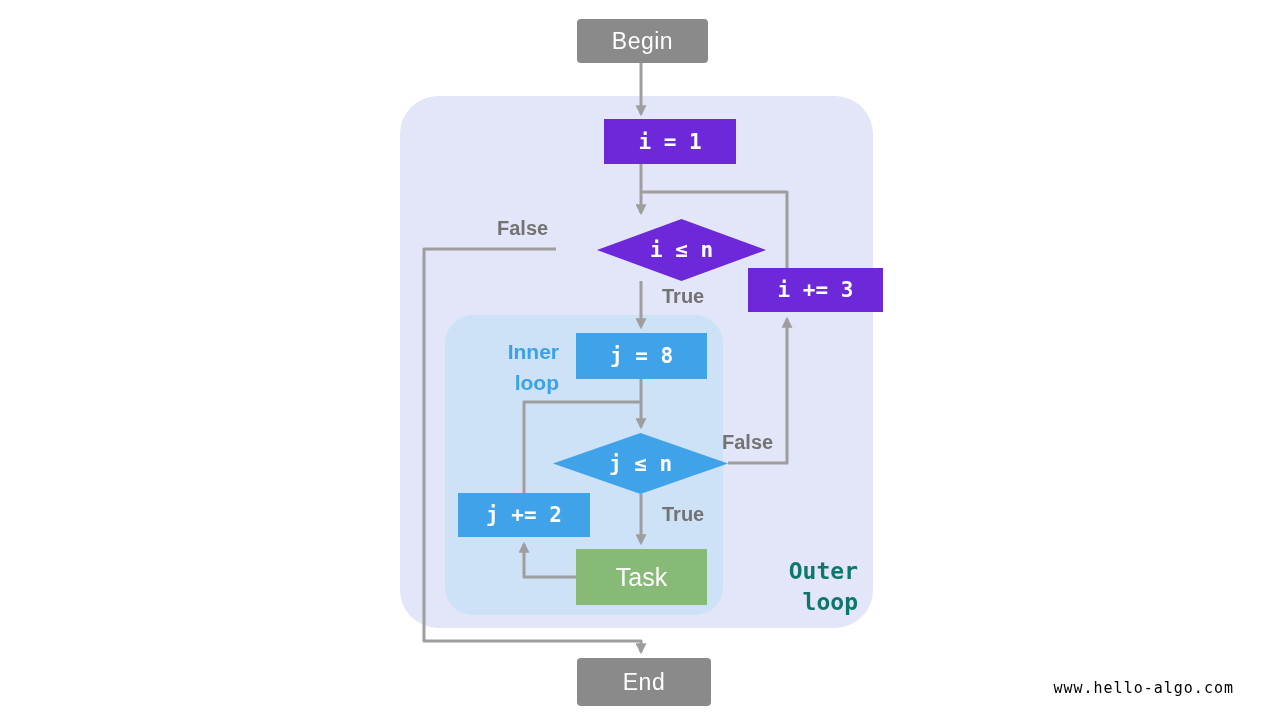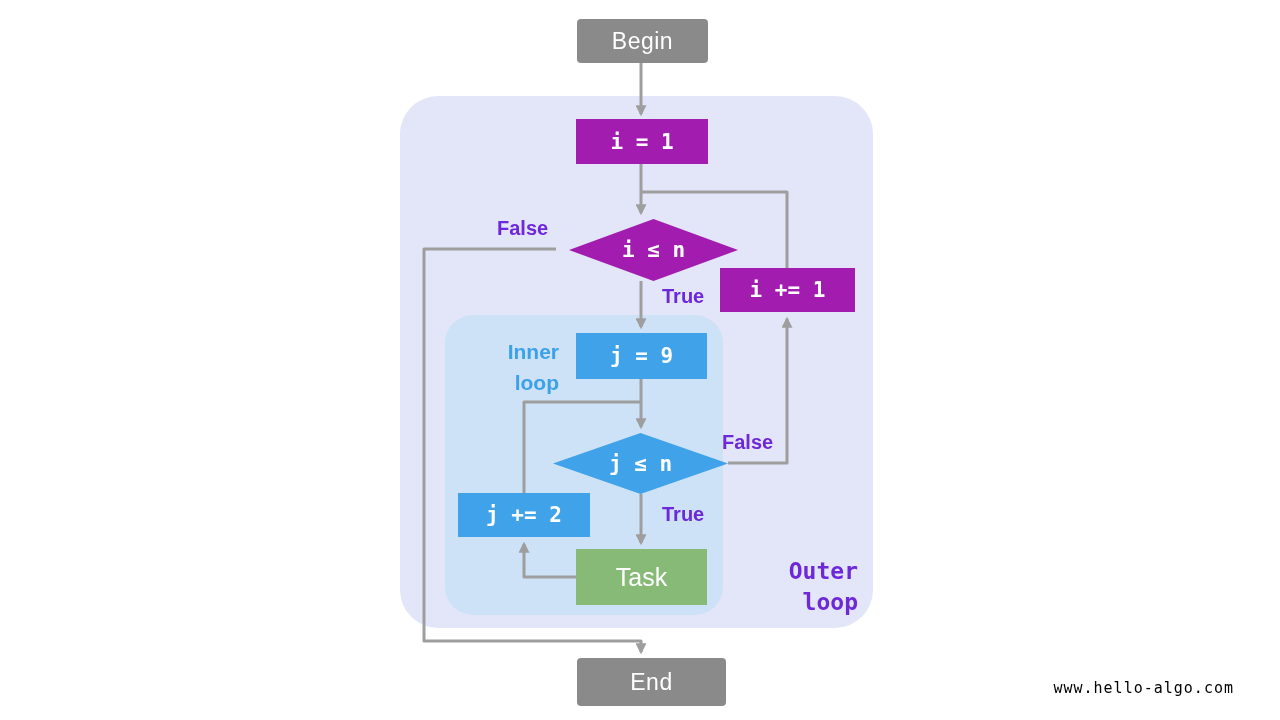--- a/index.html
+++ b/index.html
@@ -25,54 +25,54 @@
     color:#ffffff;box-sizing:border-box;
   }
   .terminal{
     background:#8a8a8a;border-radius:4px;
     font-size:23px;letter-spacing:0.5px;
   }
   .code{
     font-family:"DejaVu Sans Mono","Liberation Mono",monospace;
     font-weight:600;font-size:21px;
   }
-  .purple{background:#a21caf;}
+  .purple{background:#6d28d9;margin-left:28px;}
   .blue{background:#40a3e9;}
   .green{background:#88ba77;}
   .diamond{
     clip-path:polygon(50% 0%,100% 50%,50% 100%,0% 50%);
   }
   .box-begin{left:577px;top:19px;width:131px;height:44px;}
   .box-init-i{left:576px;top:119px;width:132px;height:45px;}
   .dia-cond-i{left:569px;top:219px;width:169px;height:62px;}
   .box-inc-i{left:720px;top:268px;width:135px;height:44px;}
   .box-init-j{left:576px;top:333px;width:131px;height:46px;}
   .dia-cond-j{left:553px;top:433px;width:175px;height:61px;}
   .box-inc-j{left:458px;top:493px;width:132px;height:44px;}
   .box-task{left:576px;top:549px;width:131px;height:56px;font-size:25px;}
-  .box-end{left:577px;top:658px;width:149px;height:48px;}
+  .box-end{left:577px;top:658px;width:134px;height:48px;}
   
   .edge-label{
-    color:#6d28d9;font-weight:bold;font-size:20px;
+    color:#737373;font-weight:bold;font-size:20px;
   }
   .lbl-outer-false{left:497px;top:217px;}
   .lbl-outer-true{left:662px;top:285px;}
   .lbl-inner-false{left:722px;top:431px;}
   .lbl-inner-true{left:662px;top:503px;}
   
   .region-label{
     text-align:right;white-space:pre-line;font-weight:bold;
   }
   .lbl-inner-loop{
     left:459px;top:336px;width:100px;
     color:#3ba1e8;font-size:21px;line-height:31px;
   }
   .lbl-outer-loop{
     left:758px;top:556px;width:100px;
-    color:#6d28d9;font-size:23px;line-height:31px;
+    color:#0f766e;font-size:23px;line-height:31px;
     font-family:"DejaVu Sans Mono","Liberation Mono",monospace;
   }
   .watermark{
     right:46px;top:679px;
     font-family:"DejaVu Sans Mono","Liberation Mono",monospace;
     font-size:15px;color:#000000;letter-spacing:1px;
   }
 </style>
 </head>
 <body>
@@ -99,23 +99,23 @@
     <polyline points="556,249 424,249 424,641 641,641 641,652" marker-end="url(#ah)"></polyline>
   </g>
 </svg>
 
 <div class="abs node terminal box-begin">Begin</div>
 
 <div class="abs node code purple box-init-i">i = 1</div>
 
 <div class="abs node code purple diamond dia-cond-i">i ≤ n</div>
 
-<div class="abs node code purple box-inc-i">i += 1</div>
+<div class="abs node code purple box-inc-i">i += 3</div>
 
-<div class="abs node code blue box-init-j">j = 9</div>
+<div class="abs node code blue box-init-j">j = 8</div>
 
 <div class="abs node code blue diamond dia-cond-j">j ≤ n</div>
 
 <div class="abs node code blue box-inc-j">j += 2</div>
 
 <div class="abs node green box-task">Task</div>
 
 <div class="abs node terminal box-end">End</div>
 
 <div class="abs edge-label lbl-outer-false">False</div>

